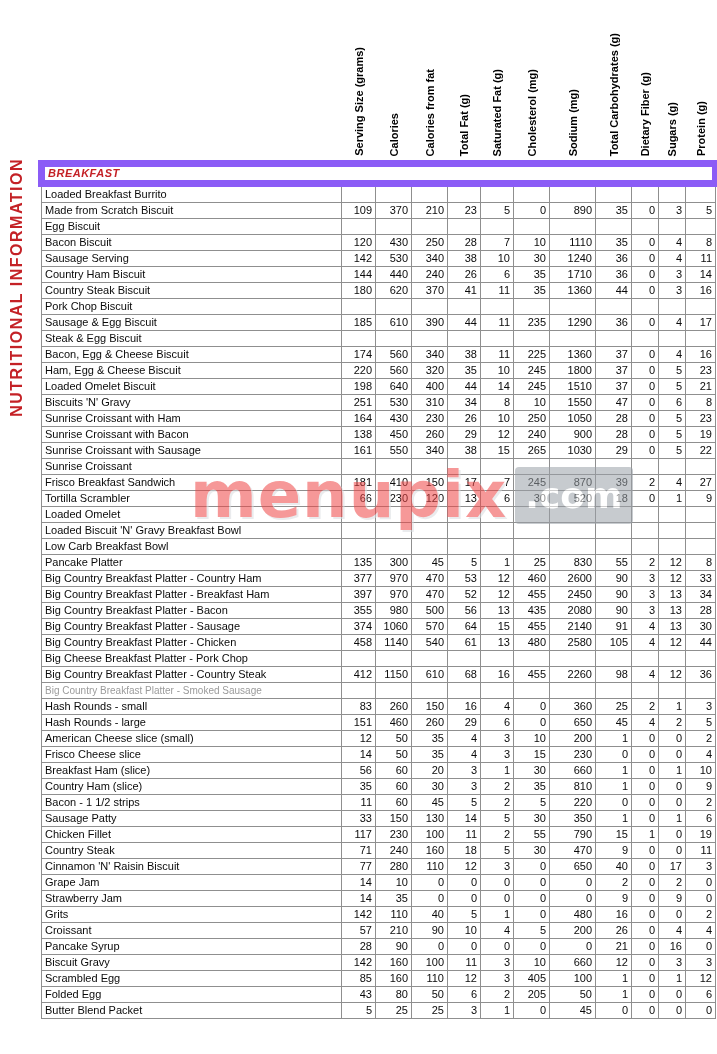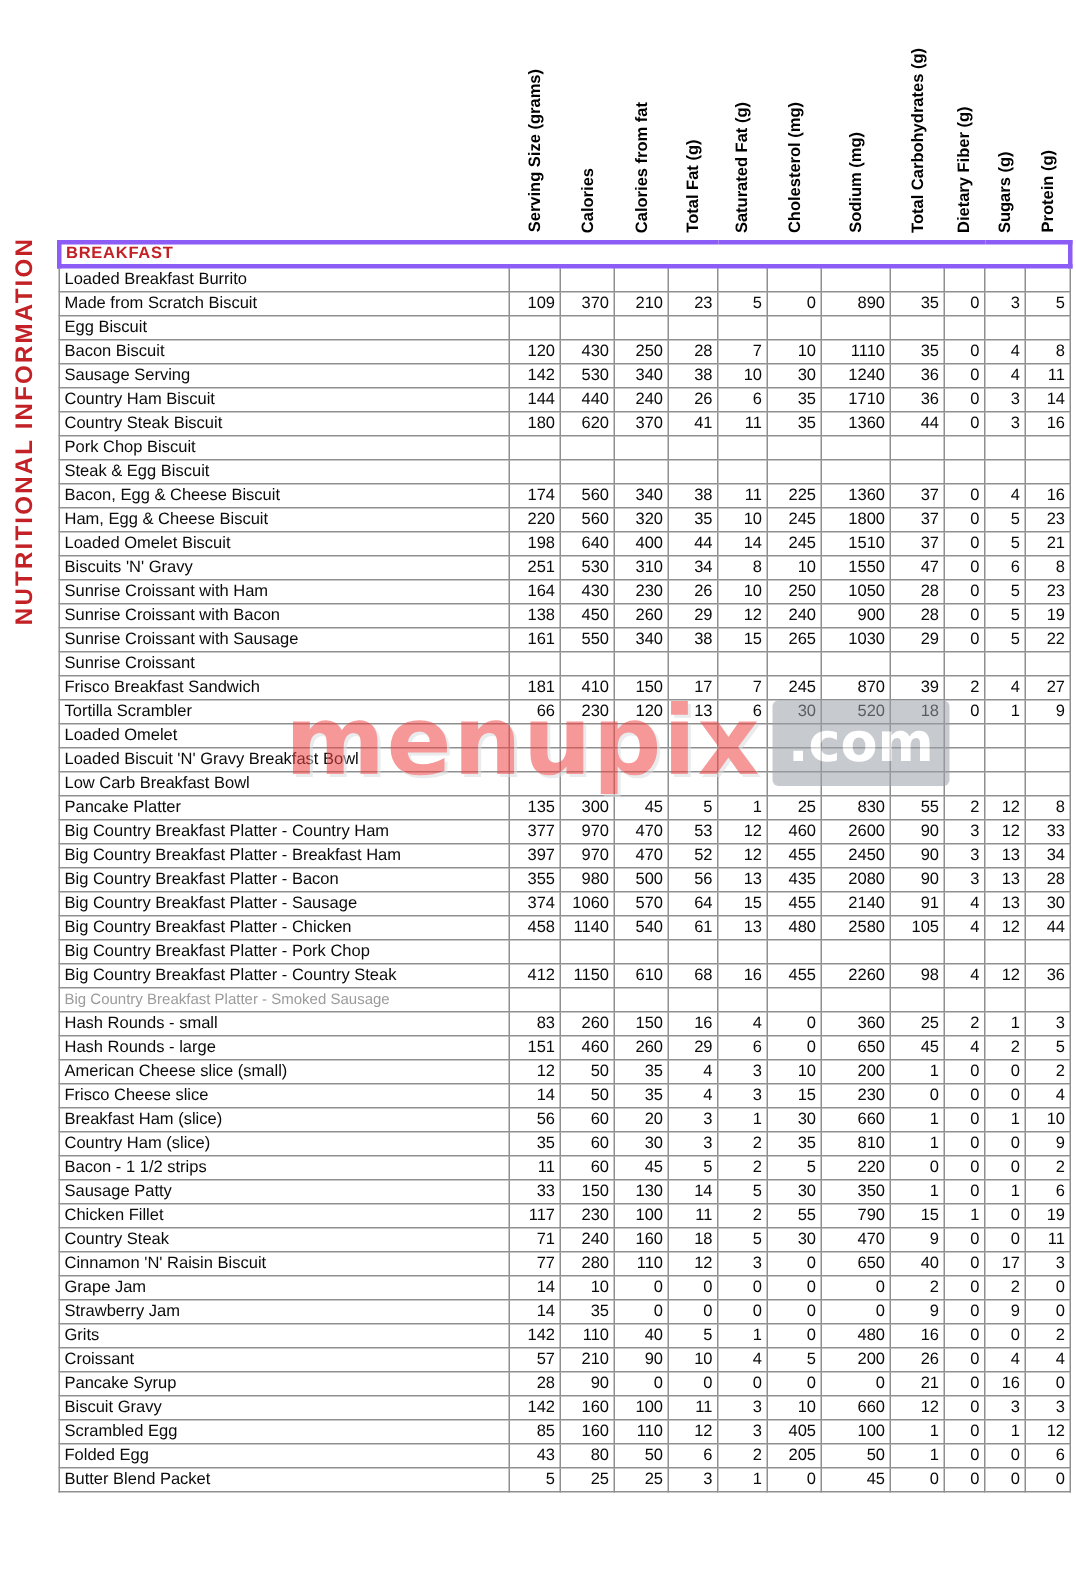--- a/index.html
+++ b/index.html
@@ -16,21 +16,21 @@
     font-weight:700;font-size:16px;letter-spacing:1.5px;color:#C42126;white-space:nowrap;}
 
   table.nutrition{position:absolute;left:38px;top:12px;border-collapse:collapse;table-layout:fixed;width:674px;}
   .nutrition th{border:none;vertical-align:bottom;height:148px;padding:0;text-align:center;background:#fff;}
   .nutrition th .rot{display:inline-block;writing-mode:vertical-rl;transform:rotate(180deg);
     font-size:11px;font-weight:700;white-space:nowrap;padding-bottom:5px;color:#000;}
   .nutrition td{border:1px solid #8f8f8f;font-size:11px;line-height:13px;height:15px;padding:0 3px;
     color:#0a0a0a;overflow:hidden;white-space:nowrap;}
   .nutrition td.name{text-align:left;margin-left:37px;}
   .nutrition td.val{text-align:right;}
-  .nutrition tr.section td{height:13px;color:#C42126;font-weight:700;font-size:11px;letter-spacing:0.5px;border:3px solid #8b5cf6;}
+  .nutrition tr.section td{height:13px;color:#C42126;font-weight:700;font-size:11px;letter-spacing:0.5px;border:7px solid #8b5cf6;font-style:italic;}
   .nutrition tr.muted td{color:#9b9b9b;font-size:10px;}
 
   .watermark{position:absolute;left:158px;top:458px;opacity:0.55;display:flex;align-items:center;
     pointer-events:none;font-family:"DejaVu Sans",sans-serif;font-weight:700;z-index:5;}
   .wm-main{font-size:64px;color:#ef4444;letter-spacing:1px;text-shadow:2px 2px 0 #d9dcdf;margin-left:32px;}
   .wm-box{margin-left:8px;background:#9aa1a8;color:#ffffff;font-size:36px;padding:8px 10px;border-radius:4px;}
 </style>
 </head>
 <body>
 
@@ -189,20 +189,34 @@
           <td class="val"></td>
           <td class="val"></td>
           <td class="val"></td>
           <td class="val"></td>
           <td class="val"></td>
           <td class="val"></td>
           <td class="val"></td>
           <td class="val"></td>
         </tr>
         <tr>
+          <td class="name">Sausage &amp; Egg Biscuit</td>
+          <td class="val">185</td>
+          <td class="val">610</td>
+          <td class="val">390</td>
+          <td class="val">44</td>
+          <td class="val">11</td>
+          <td class="val">235</td>
+          <td class="val">1290</td>
+          <td class="val">36</td>
+          <td class="val">0</td>
+          <td class="val">4</td>
+          <td class="val">17</td>
+        </tr>
+        <tr>
           <td class="name">Steak &amp; Egg Biscuit</td>
           <td class="val"></td>
           <td class="val"></td>
           <td class="val"></td>
           <td class="val"></td>
           <td class="val"></td>
           <td class="val"></td>
           <td class="val"></td>
           <td class="val"></td>
           <td class="val"></td>
@@ -469,21 +483,21 @@
           <td class="val">61</td>
           <td class="val">13</td>
           <td class="val">480</td>
           <td class="val">2580</td>
           <td class="val">105</td>
           <td class="val">4</td>
           <td class="val">12</td>
           <td class="val">44</td>
         </tr>
         <tr>
-          <td class="name">Big Country Breakfast Platter - Pork Chop</td>
+          <td class="name">Big Cheese Breakfast Platter - Pork Chop</td>
           <td class="val"></td>
           <td class="val"></td>
           <td class="val"></td>
           <td class="val"></td>
           <td class="val"></td>
           <td class="val"></td>
           <td class="val"></td>
           <td class="val"></td>
           <td class="val"></td>
           <td class="val"></td>

